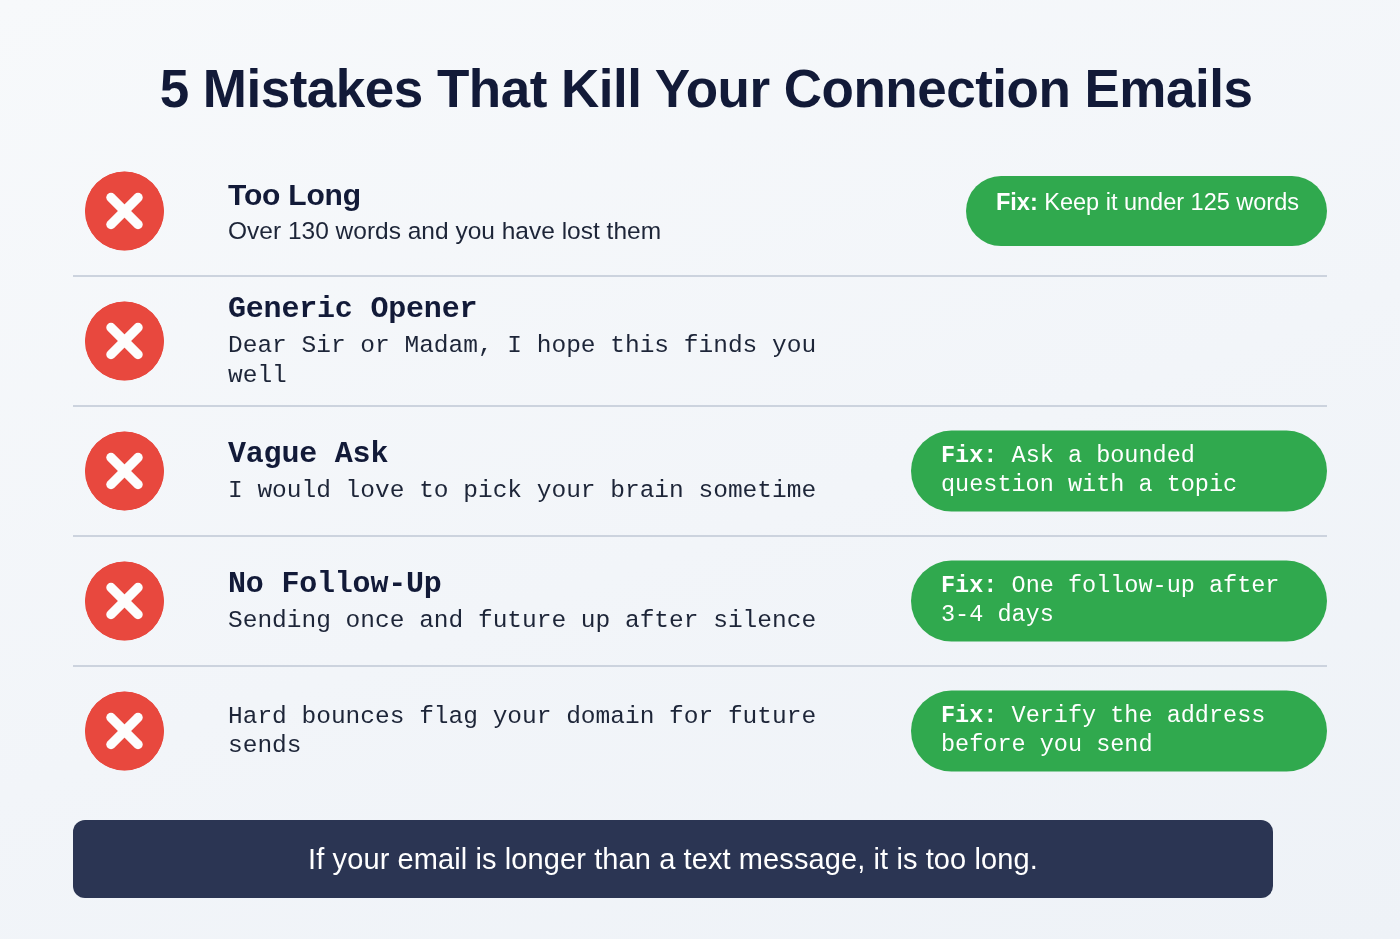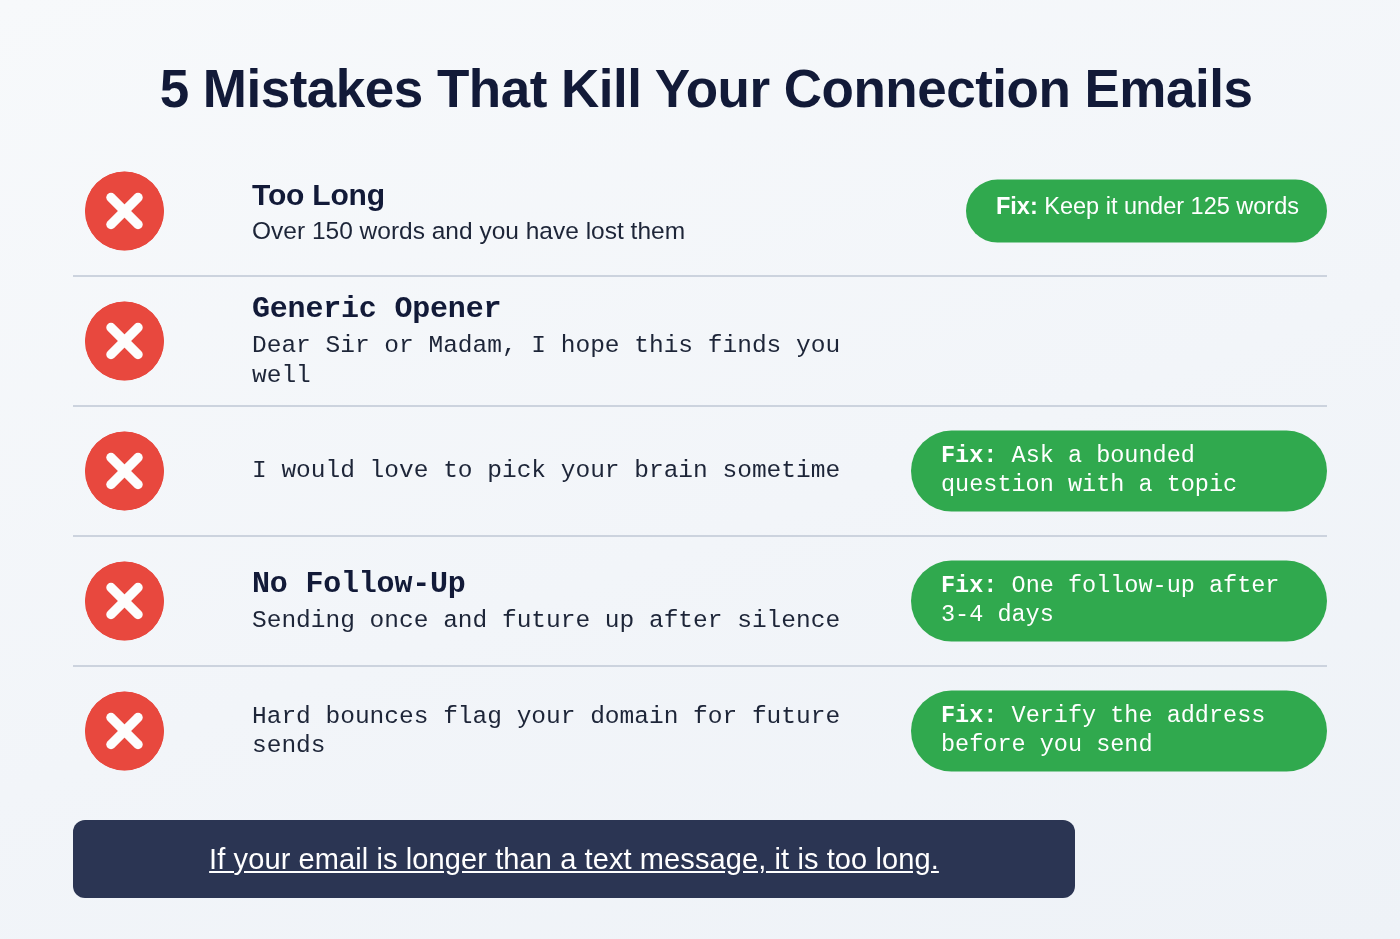--- a/index.html
+++ b/index.html
@@ -91,21 +91,20 @@
     stroke-width: 9.5;
     stroke-linecap: round;
   }
 
   .row-text {
     position: absolute;
     left: 228px;
     top: 50%;
     transform: translateY(-50%);
     width: 660px;
-    margin-left: 24px;
   }
   .row-heading {
     font-size: 30px;
     font-weight: bold;
     color: #121a38;
     letter-spacing: -0.2px;
     line-height: 1.18;
     margin-bottom: 4px;
   }
   .row-desc {
@@ -126,42 +125,41 @@
     border-radius: 100px;
     box-sizing: border-box;
     padding: 11px 26px 12px 30px;
     font-size: 23.5px;
     line-height: 1.23;
     max-width: 416px;
     text-align: left;
   }
   .pill.one-line {
     white-space: nowrap;
-    padding: 12px 28px 22px 30px;
+    padding: 12px 28px 29px 30px;
   }
   .pill .fix-label {
     font-weight: bold;
   }
 
   
   .footer {
     position: absolute;
     left: 73px;
     top: 820px;
-    width: 1002px;
+    width: 1200px;
     height: 78px;
     background: #2b3553;
     border-radius: 12px;
     display: flex;
     align-items: center;
     justify-content: center;
     color: #ffffff;
     font-size: 29px;
     letter-spacing: 0.1px;
-    text-decoration: underline;
   }
 </style>
 </head>
 <body>
 
 <div class="page">
 
   <div class="title">5 Mistakes That Kill Your Connection Emails</div>
 
   <div class="rows">
@@ -171,21 +169,21 @@
         <svg class="x-circle" viewBox="0 0 79 79" xmlns="http://www.w3.org/2000/svg" aria-hidden="true">
           <circle cx="39.5" cy="39.5" r="39.5" fill="#e8483e"></circle>
           <g class="xmark" fill="none">
             <line x1="26" y1="26" x2="53" y2="53"></line>
             <line x1="53" y1="26" x2="26" y2="53"></line>
           </g>
         </svg>
       </div>
       <div class="row-text">
         <div class="row-heading">Too Long</div>
-        <div class="row-desc">Over 150 words and you have lost them</div>
+        <div class="row-desc">Over 130 words and you have lost them</div>
       </div>
       <div class="pill one-line"><span class="fix-label">Fix:</span> <span>Keep it under 125 words</span></div>
     </div>
 
     <div class="row">
       <div class="divider"></div>
       <div class="icon-wrap">
         <svg class="x-circle" viewBox="0 0 79 79" xmlns="http://www.w3.org/2000/svg" aria-hidden="true">
           <circle cx="39.5" cy="39.5" r="39.5" fill="#e8483e"></circle>
           <g class="xmark" fill="none">
@@ -205,20 +203,21 @@
       <div class="icon-wrap">
         <svg class="x-circle" viewBox="0 0 79 79" xmlns="http://www.w3.org/2000/svg" aria-hidden="true">
           <circle cx="39.5" cy="39.5" r="39.5" fill="#e8483e"></circle>
           <g class="xmark" fill="none">
             <line x1="26" y1="26" x2="53" y2="53"></line>
             <line x1="53" y1="26" x2="26" y2="53"></line>
           </g>
         </svg>
       </div>
       <div class="row-text">
+        <div class="row-heading">Vague Ask</div>
         <div class="row-desc">I would love to pick your brain sometime</div>
       </div>
       <div class="pill"><span class="fix-label">Fix:</span> <span>Ask a bounded question with a topic</span></div>
     </div>
 
     <div class="row">
       <div class="divider"></div>
       <div class="icon-wrap">
         <svg class="x-circle" viewBox="0 0 79 79" xmlns="http://www.w3.org/2000/svg" aria-hidden="true">
           <circle cx="39.5" cy="39.5" r="39.5" fill="#e8483e"></circle>

